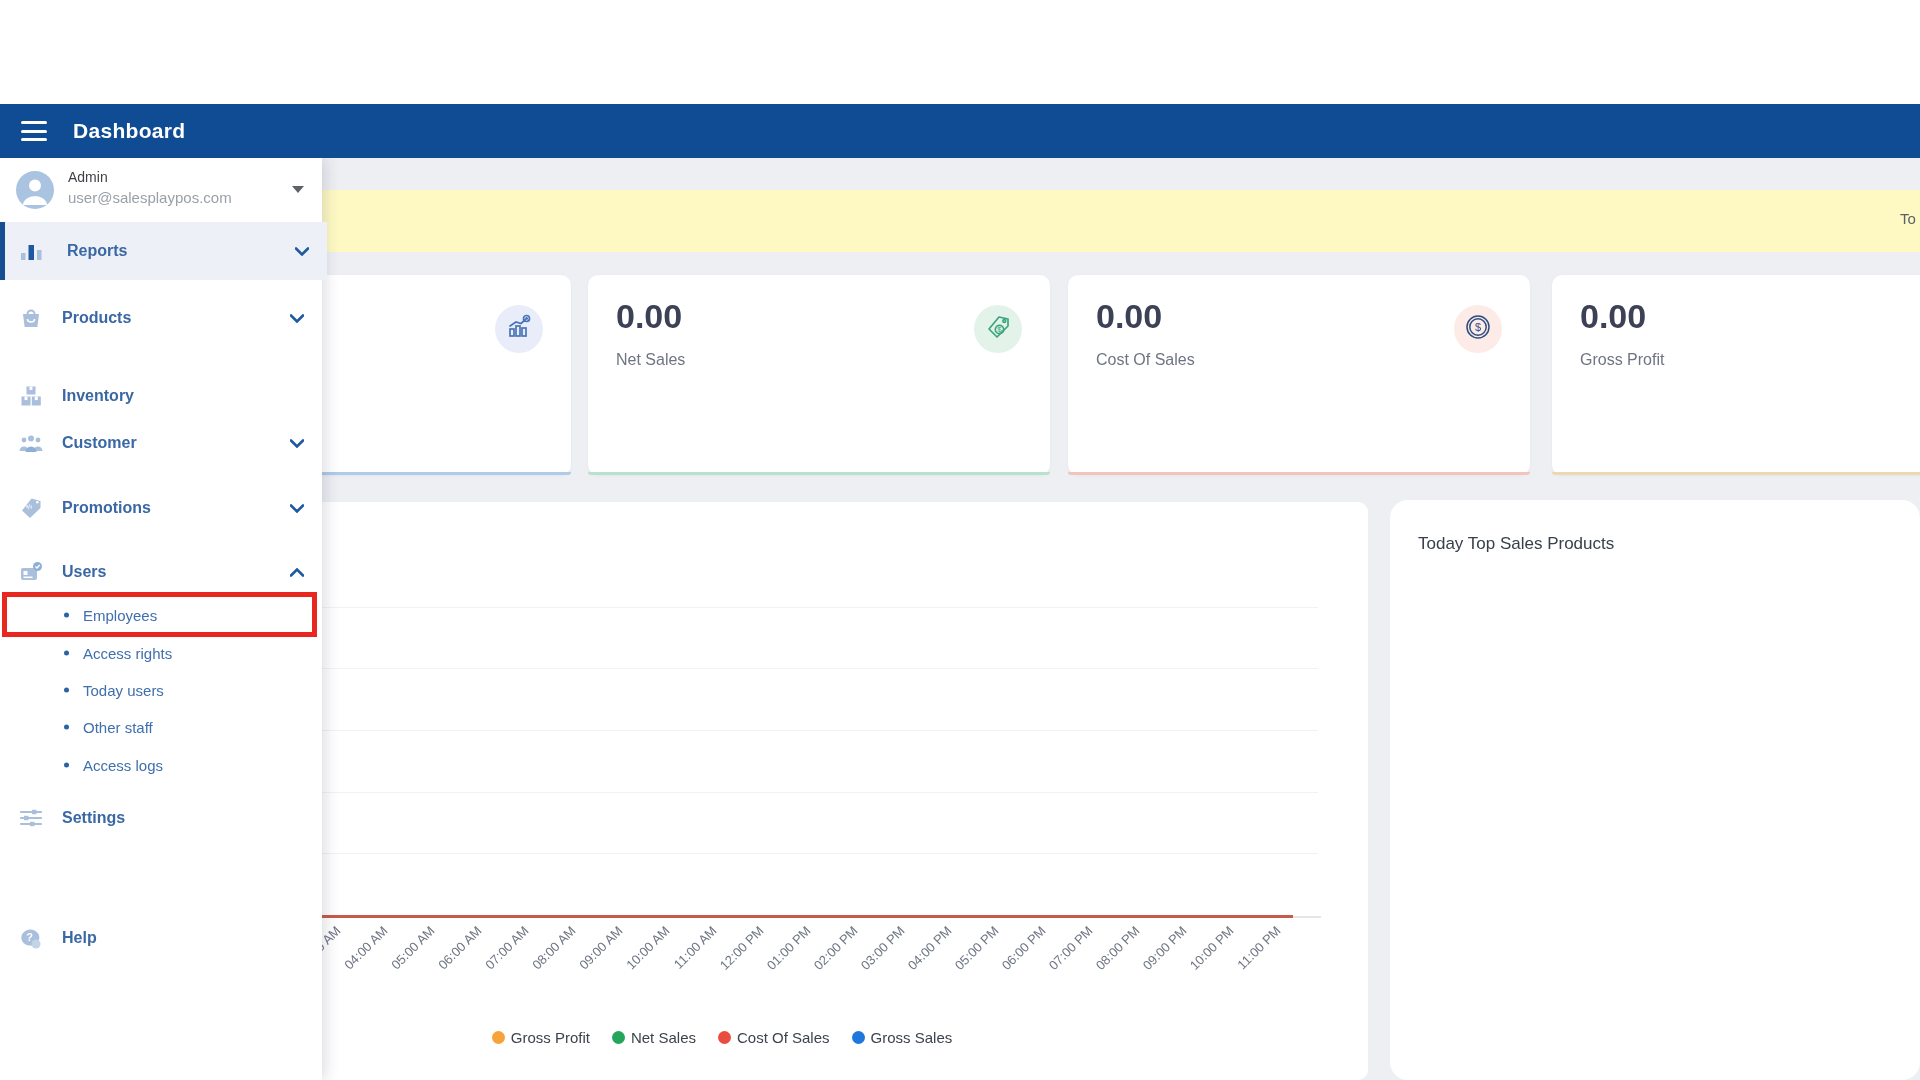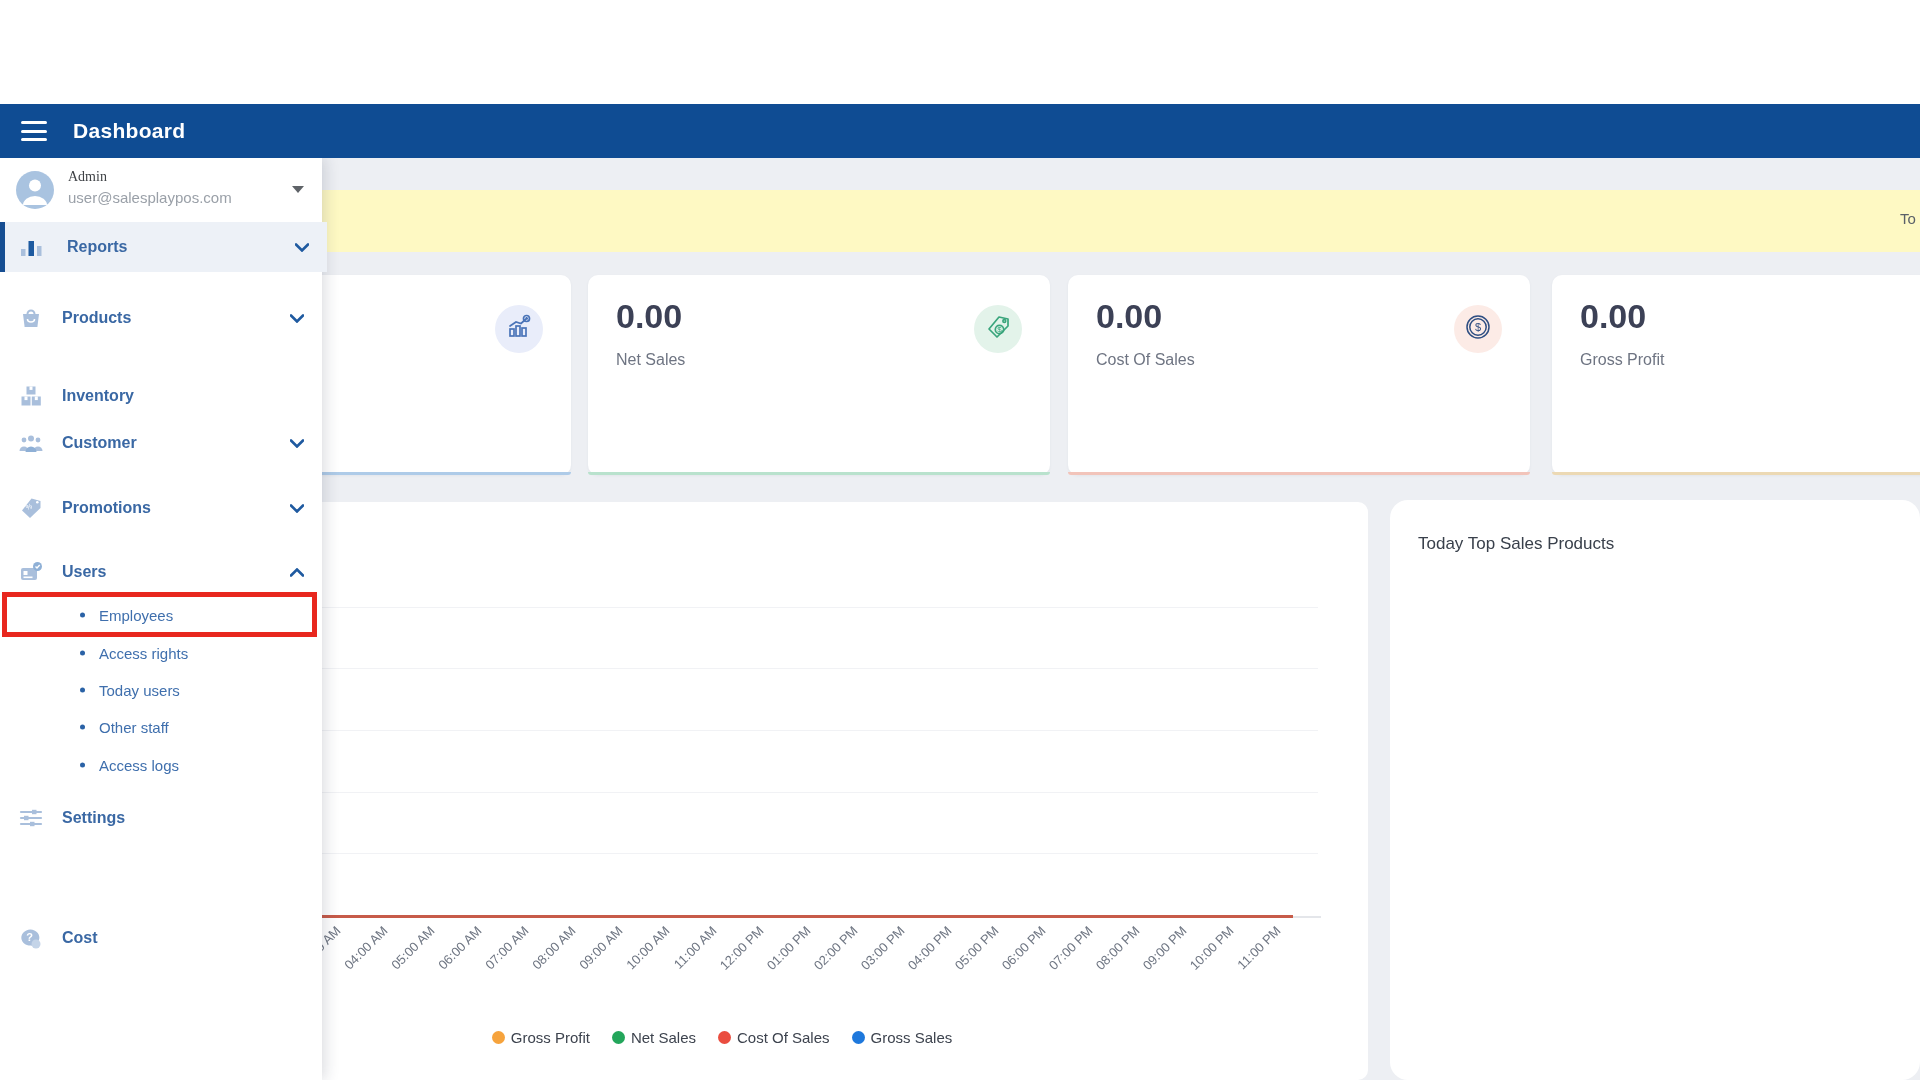--- a/index.html
+++ b/index.html
@@ -44,31 +44,31 @@
   
   .right-panel{position:absolute;left:1390px;top:500px;width:530px;height:580px;background:#ffffff;
                border-radius:18px;z-index:1;}
   .right-panel-title{position:absolute;left:28px;top:34px;font-size:17px;color:#39404b;}
 
   
   .sidebar{position:absolute;left:0;top:158px;width:322px;height:922px;background:#ffffff;z-index:20;
            box-shadow:3px 0 14px rgba(30,40,60,.16);}
   .user-row{position:absolute;left:0;top:0;width:322px;height:64px;background:#ffffff;cursor:pointer;}
   .avatar{position:absolute;left:16px;top:13px;width:38px;height:38px;border-radius:50%;background:#a9c3e0;overflow:hidden;}
-  .user-name{position:absolute;left:68px;top:11px;font-size:14px;color:#3f4246;font-family:Liberation Serif, serif;}
+  .user-name{position:absolute;left:68px;top:11px;font-size:14px;color:#3f4246;}
   .user-email{position:absolute;left:68px;top:31px;font-size:15px;color:#9aa0a8;}
   .user-caret{position:absolute;right:18px;top:28px;width:0;height:0;
               border-left:6px solid transparent;border-right:6px solid transparent;border-top:7px solid #5f6368;}
   .nav-row{position:absolute;left:0;width:322px;height:56px;cursor:pointer;}
   .nav-row.active{background:#edf1f7;border-left:5px solid #164e92;}
   .nav-icon{position:absolute;left:18px;top:50%;transform:translateY(-50%);width:26px;height:26px;}
   .nav-row.active .nav-icon{left:13px;}
   .nav-label{position:absolute;left:62px;top:50%;transform:translateY(-50%);font-size:16px;font-weight:600;color:#3a68a4;}
   .nav-chevron{position:absolute;right:18px;top:50%;transform:translateY(-50%);}
-  .sub-row{position:absolute;left:16px;width:376px;height:36px;cursor:pointer;}
+  .sub-row{position:absolute;left:0;width:376px;height:36px;cursor:pointer;}
   .sub-dot{position:absolute;left:64px;top:50%;transform:translateY(-50%);width:5px;height:5px;border-radius:50%;background:#2a62a6;}
   .sub-label{position:absolute;left:83px;top:50%;transform:translateY(-50%);font-size:15px;color:#3f6fad;}
   .highlight-box{position:absolute;left:2px;top:434px;width:305px;height:35px;border:5px solid #e8271e;
                  z-index:5;pointer-events:none;}
 </style>
 </head>
 <body>
 
 <div class="screen">
 
@@ -193,21 +193,21 @@
         <svg width="38" height="38" viewBox="0 0 38 38">
           <circle cx="19" cy="14.5" r="6" fill="#ffffff"></circle>
           <path d="M7 34 a12 9 0 0 1 24 0 z" fill="#ffffff"></path>
         </svg>
       </div>
       <div class="user-name">Admin</div>
       <div class="user-email">user@salesplaypos.com</div>
       <div class="user-caret"></div>
     </div>
 
-    <div class="nav-row active" style="top:64px;height:50px;">
+    <div class="nav-row active" style="top:64px;height:58px;">
       <span class="nav-icon">
         <svg width="26" height="26" viewBox="0 0 26 26">
           <rect x="3" y="15" width="4.5" height="7" fill="#a9bfdc"></rect>
           <rect x="10.5" y="7" width="5.5" height="15" fill="#1d5aa0"></rect>
           <rect x="19" y="12" width="4.5" height="10" fill="#a9bfdc"></rect>
         </svg>
       </span>
       <span class="nav-label">Reports</span>
       <span class="nav-chevron">
         <svg width="14" height="9" viewBox="0 0 14 9" fill="none" stroke="#1f5aa0" stroke-width="2.6" stroke-linecap="round">
@@ -338,21 +338,21 @@
 
 
     <div class="nav-row" style="top:752px;">
       <span class="nav-icon">
         <svg width="26" height="26" viewBox="0 0 26 26">
           <path d="M20 19 a9 8 0 1 0 -6 2.6 l4.5 1.4 z" fill="#a9bfdc" transform="translate(-1,-1)"></path>
           <circle cx="18" cy="19" r="4.5" fill="#c4d4e8"></circle>
           <text x="11.5" y="15.5" font-size="11" font-weight="bold" fill="#ffffff" text-anchor="middle" font-family="Liberation Sans, sans-serif">?</text>
         </svg>
       </span>
-      <span class="nav-label">Cost</span>
+      <span class="nav-label">Help</span>
     </div>
   </div>
 
   <div class="topbar">
     <div class="hamburger">
         <div></div>
         <div></div>
         <div></div>
       </div>
     <div class="topbar-title">Dashboard</div>

